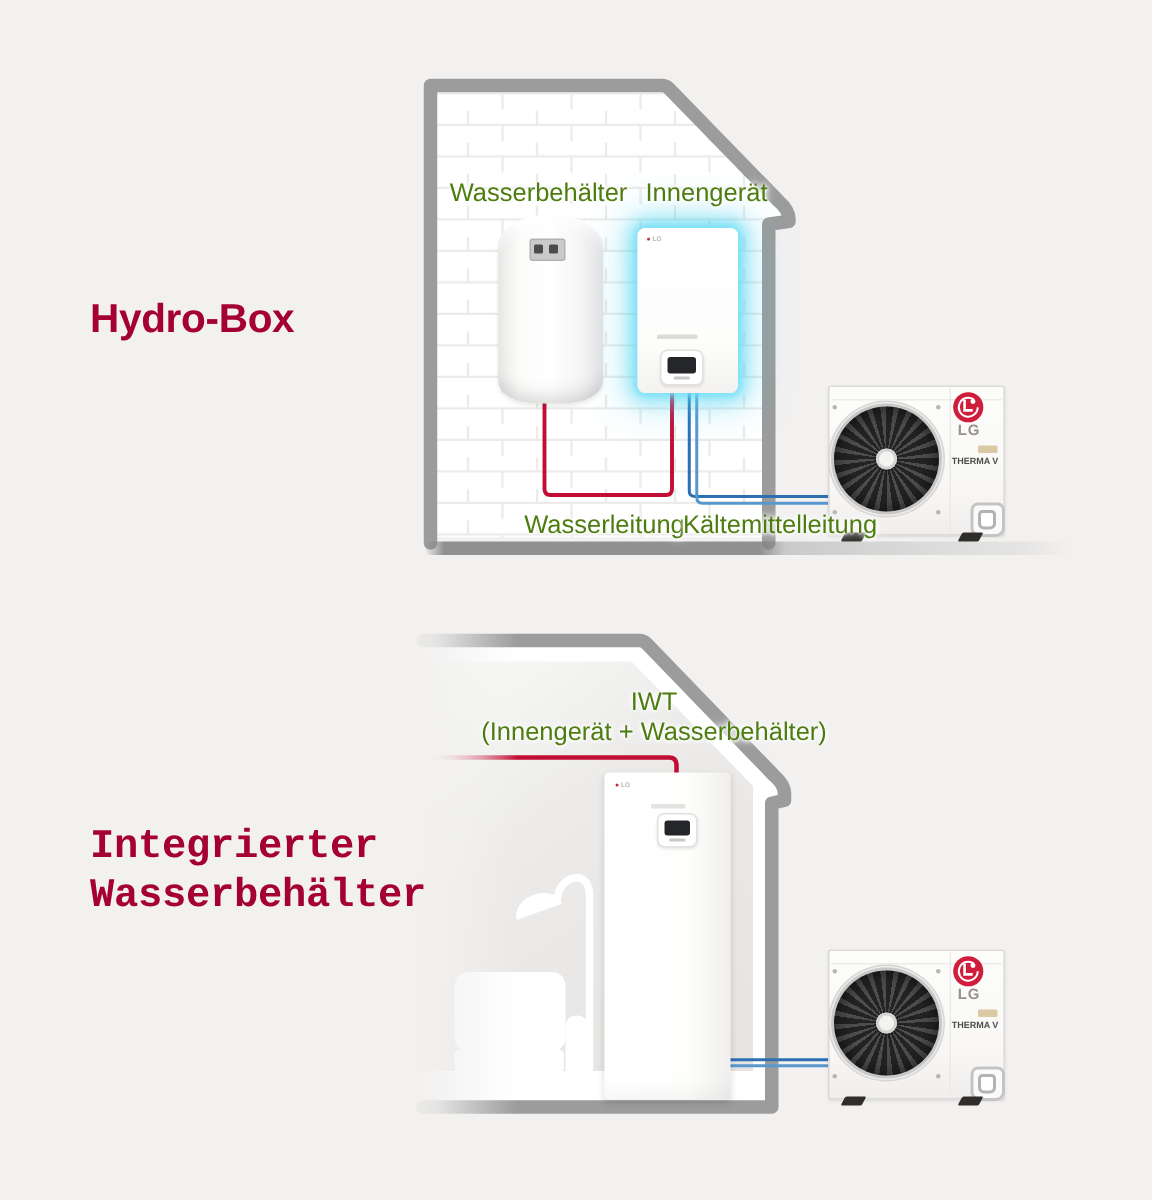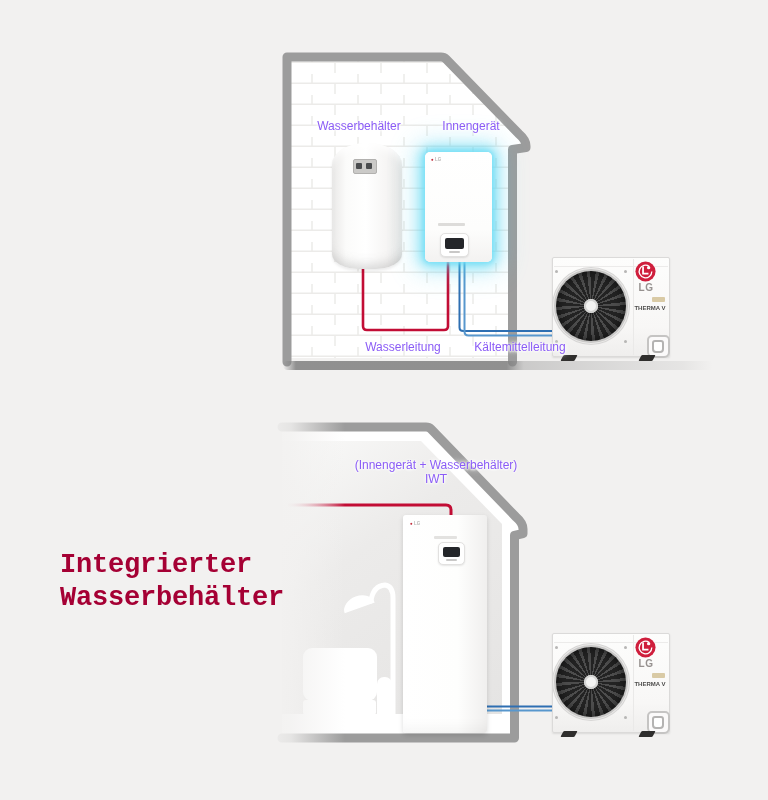--- a/index.html
+++ b/index.html
@@ -13,21 +13,21 @@
   #bg-svg{position:absolute;left:0;top:0;z-index:0;}
 
   .heading{
     position:absolute;z-index:3;
     color:#a50034;font-weight:bold;font-size:27px;line-height:33px;
     letter-spacing:-0.2px;
   }
   .diagram-label{
     position:absolute;z-index:3;
     transform:translateX(-50%);
-    font-size:12px;color:#8b5cf6;white-space:nowrap;
+    font-size:17px;color:#4d7c0f;white-space:nowrap;
     text-shadow:0 0 3px #fff,0 0 5px #fff,0 0 8px #fff,0 1px 2px #fff;
   }
   .diagram-label.center2{text-align:center;white-space:nowrap;}
 
   
   .tank{
     position:absolute;z-index:2;left:332px;top:143px;width:70px;height:126px;
     border-radius:34px 34px 26px 26px / 22px 22px 15px 15px;
     background:linear-gradient(90deg,#e9e8e7 0%,#fbfbfa 20%,#ffffff 48%,#f6f5f4 78%,#e5e4e3 100%);
     box-shadow:inset 0 10px 10px -6px rgba(255,255,255,.9),
@@ -186,30 +186,31 @@
 
     <g>
       <path d="M 288 505 H 446 Q 451 505 451 510 L 451 517" fill="none" stroke="url(#redfade)" stroke-width="3"></path>
       <path d="M 486 706.5 H 553" fill="none" stroke="#2e6fb2" stroke-width="2"></path>
       <path d="M 486 710.5 H 553" fill="none" stroke="#5897cd" stroke-width="2"></path>
     </g>
 
     <rect x="262" y="413" width="83" height="350" fill="url(#leftfade)"></rect>
   </svg>
 
+  <div class="heading" style="left:60px;top:196px;">Hydro-Box</div>
   <div class="heading" style="left:60px;top:549px;width:240px;font-family:Liberation Mono, monospace;">Integrierter Wasserbehälter</div>
 
   <div class="diagram-label" style="left:359px;top:119px;">Wasserbehälter</div>
   <div class="diagram-label" style="left:471px;top:119px;">Innengerät</div>
   <div class="diagram-label" style="left:403px;top:340px;">Wasserleitung</div>
   <div class="diagram-label" style="left:520px;top:340px;">Kältemittelleitung</div>
 
   <div class="diagram-label center2" style="left:436px;top:458px;">
+    <div>IWT</div>
     <div>(Innengerät + Wasserbehälter)</div>
-    <div>IWT</div>
   </div>
 
   <div class="tank">
     <div class="tank-display">
         <i class="d1"></i>
         <i class="d2"></i>
       </div>
   </div>
 
   <div class="indoor-unit">

